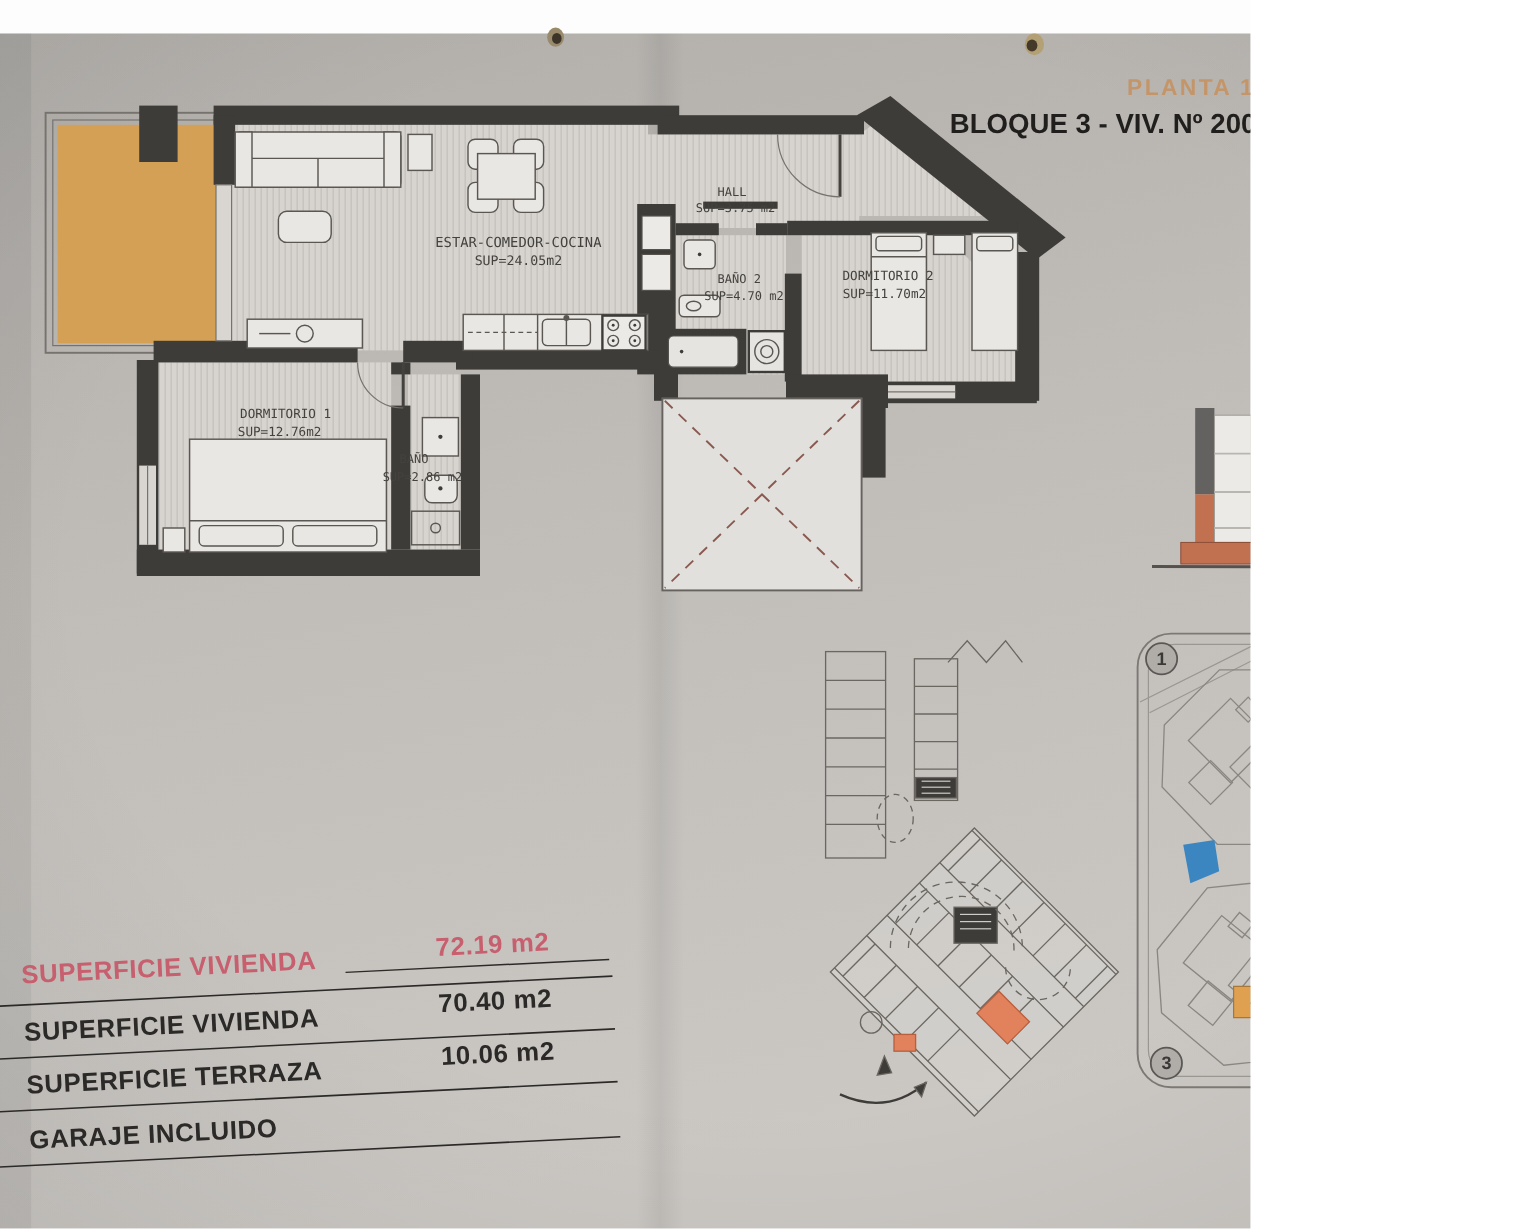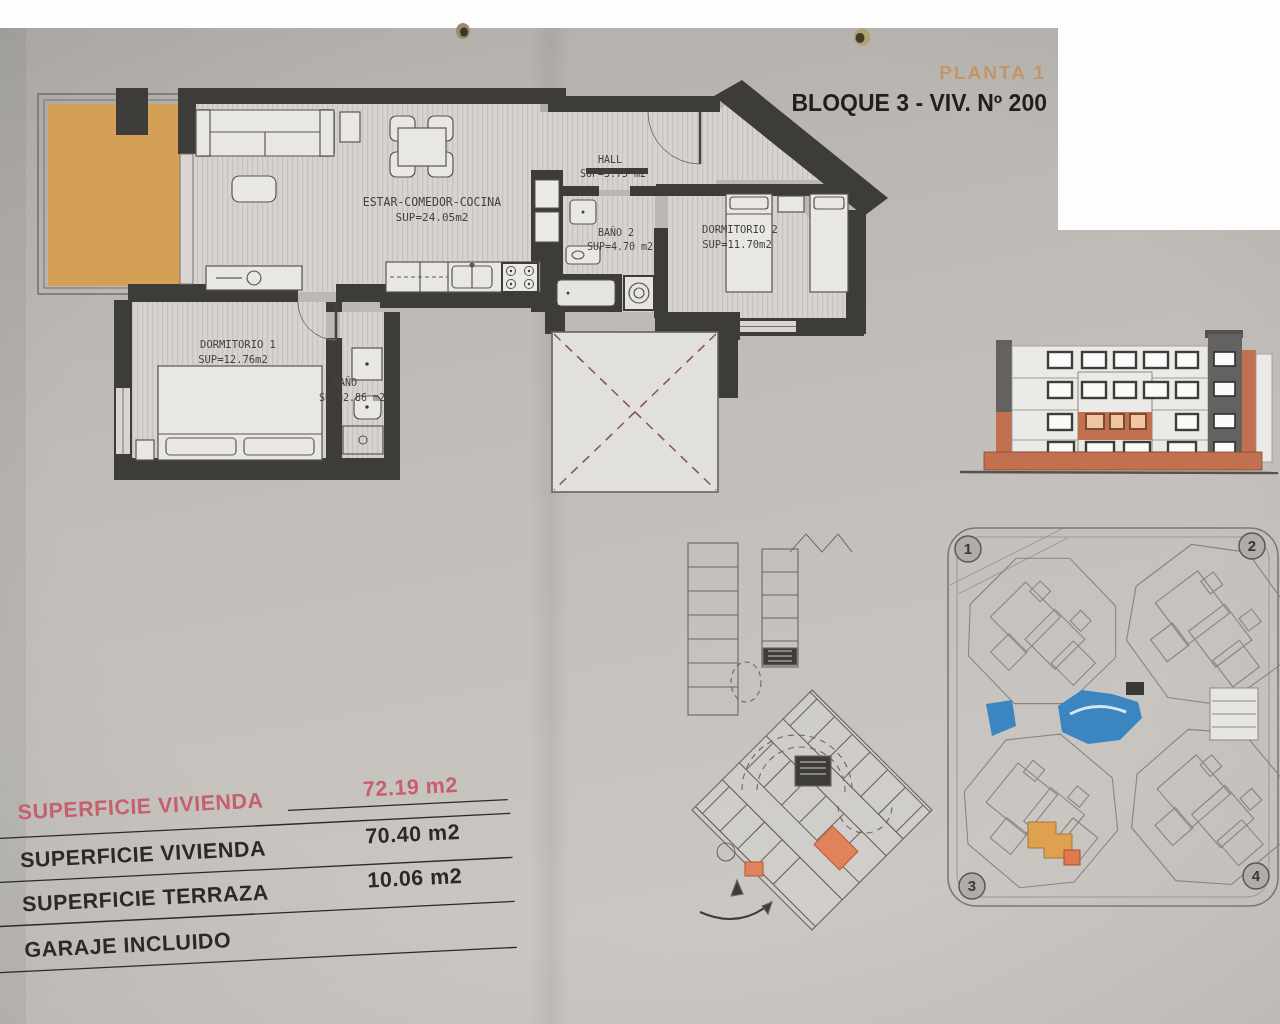--- a/index.html
+++ b/index.html
@@ -1,16 +1,16 @@
 <!DOCTYPE html>
 <html><head>
 <meta charset="utf-8">
 <style>
   html,body{margin:0;padding:0;background:#ffffff;}
-  #stage{position:relative;width:1280px;height:1024px;overflow:hidden;background:#ffffff;
+  #stage{position:relative;width:1042px;height:1024px;overflow:hidden;background:#ffffff;
          font-family:"Liberation Sans",sans-serif;}
   svg text{user-select:none;}
   .wall{fill:#3e3c39;}
   .lbl{fill:#44423e;font-family:"DejaVu Sans Mono","Liberation Mono",monospace;}
   .furn{fill:#e9e7e3;stroke:#5a5752;stroke-width:1.2;}
   .thin{fill:none;stroke:#5a5752;stroke-width:1.2;}
   .site{fill:none;stroke:#8a8783;stroke-width:1.2;}
   .tbl-lbl{font-family:"Liberation Sans",sans-serif;font-weight:bold;letter-spacing:.5px;}
 </style>
 </head>

